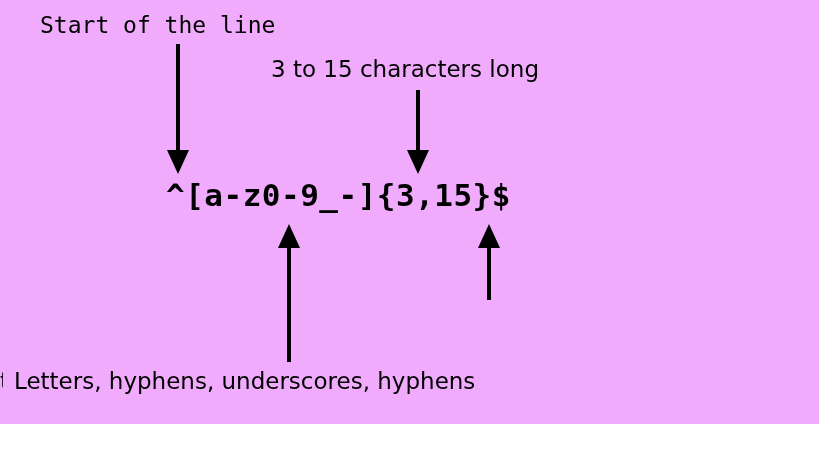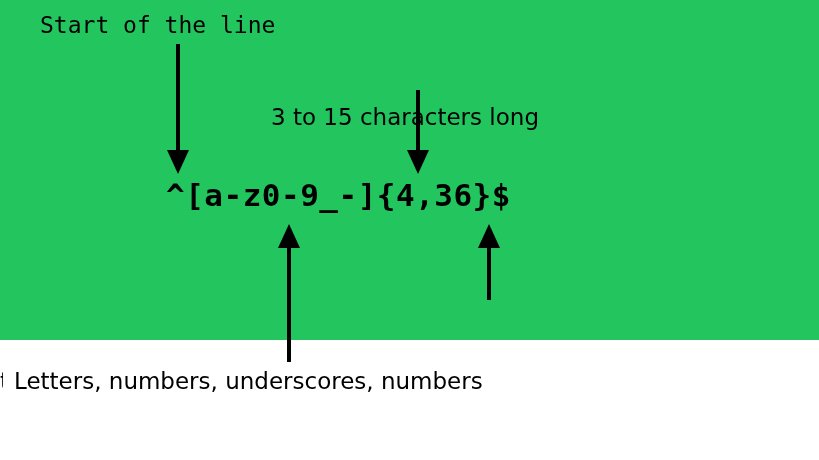--- a/index.html
+++ b/index.html
@@ -9,22 +9,22 @@
   body {
     width: 819px;
     height: 460px;
     background: #ffffff;
     font-family: "DejaVu Sans", sans-serif;
     overflow: hidden;
   }
   #diagram {
     position: relative;
     width: 819px;
-    height: 340px;
-    background: #22c55e;
+    height: 424px;
+    background: #f0abfc;
   }
   .label {
     position: absolute;
     color: #000000;
     white-space: nowrap;
     line-height: 1;
   }
   .label-mono {
     font-family: "DejaVu Sans Mono", monospace;
     font-size: 23px;
@@ -49,21 +49,21 @@
     position: absolute;
     left: 0;
     top: 0;
     width: 819px;
     height: 460px;
     pointer-events: none;
   }
   
   #label-start-of-line { left: 40px;  top: 14px; }
   
-  #label-length        { left: 271px; top: 58px; margin-top: 48px; }
+  #label-length        { left: 271px; top: 58px; }
   
   #label-end-of-line   { left: 414px; top: 308px; }
   
   #label-allowed-chars { left: 14px;  top: 370px; }
   
   #clipped-edge-mark {
     position: absolute;
     left: 0px;
     top: 370px;
     width: 3px;
@@ -101,20 +101,20 @@
     <g>
       <line x1="489" y1="300" x2="489" y2="238" stroke="#000000" stroke-width="4"></line>
       <polygon points="489,224 478,248 500,248" fill="#000000"></polygon>
     </g>
   </svg>
 
   <div id="label-start-of-line" class="label label-mono">Start of the line</div>
 
   <div id="label-length" class="label label-sans">3 to 15 characters long</div>
 
-  <div class="regex-expression">^[a-z0-9_-]{4,36}$</div>
+  <div class="regex-expression">^[a-z0-9_-]{3,15}$</div>
 
 
   <div id="clipped-edge-mark">t</div>
 
-  <div id="label-allowed-chars" class="label label-sans">Letters, numbers, underscores, numbers</div>
+  <div id="label-allowed-chars" class="label label-sans">Letters, hyphens, underscores, hyphens</div>
 
 </div>
 
 </body></html>

